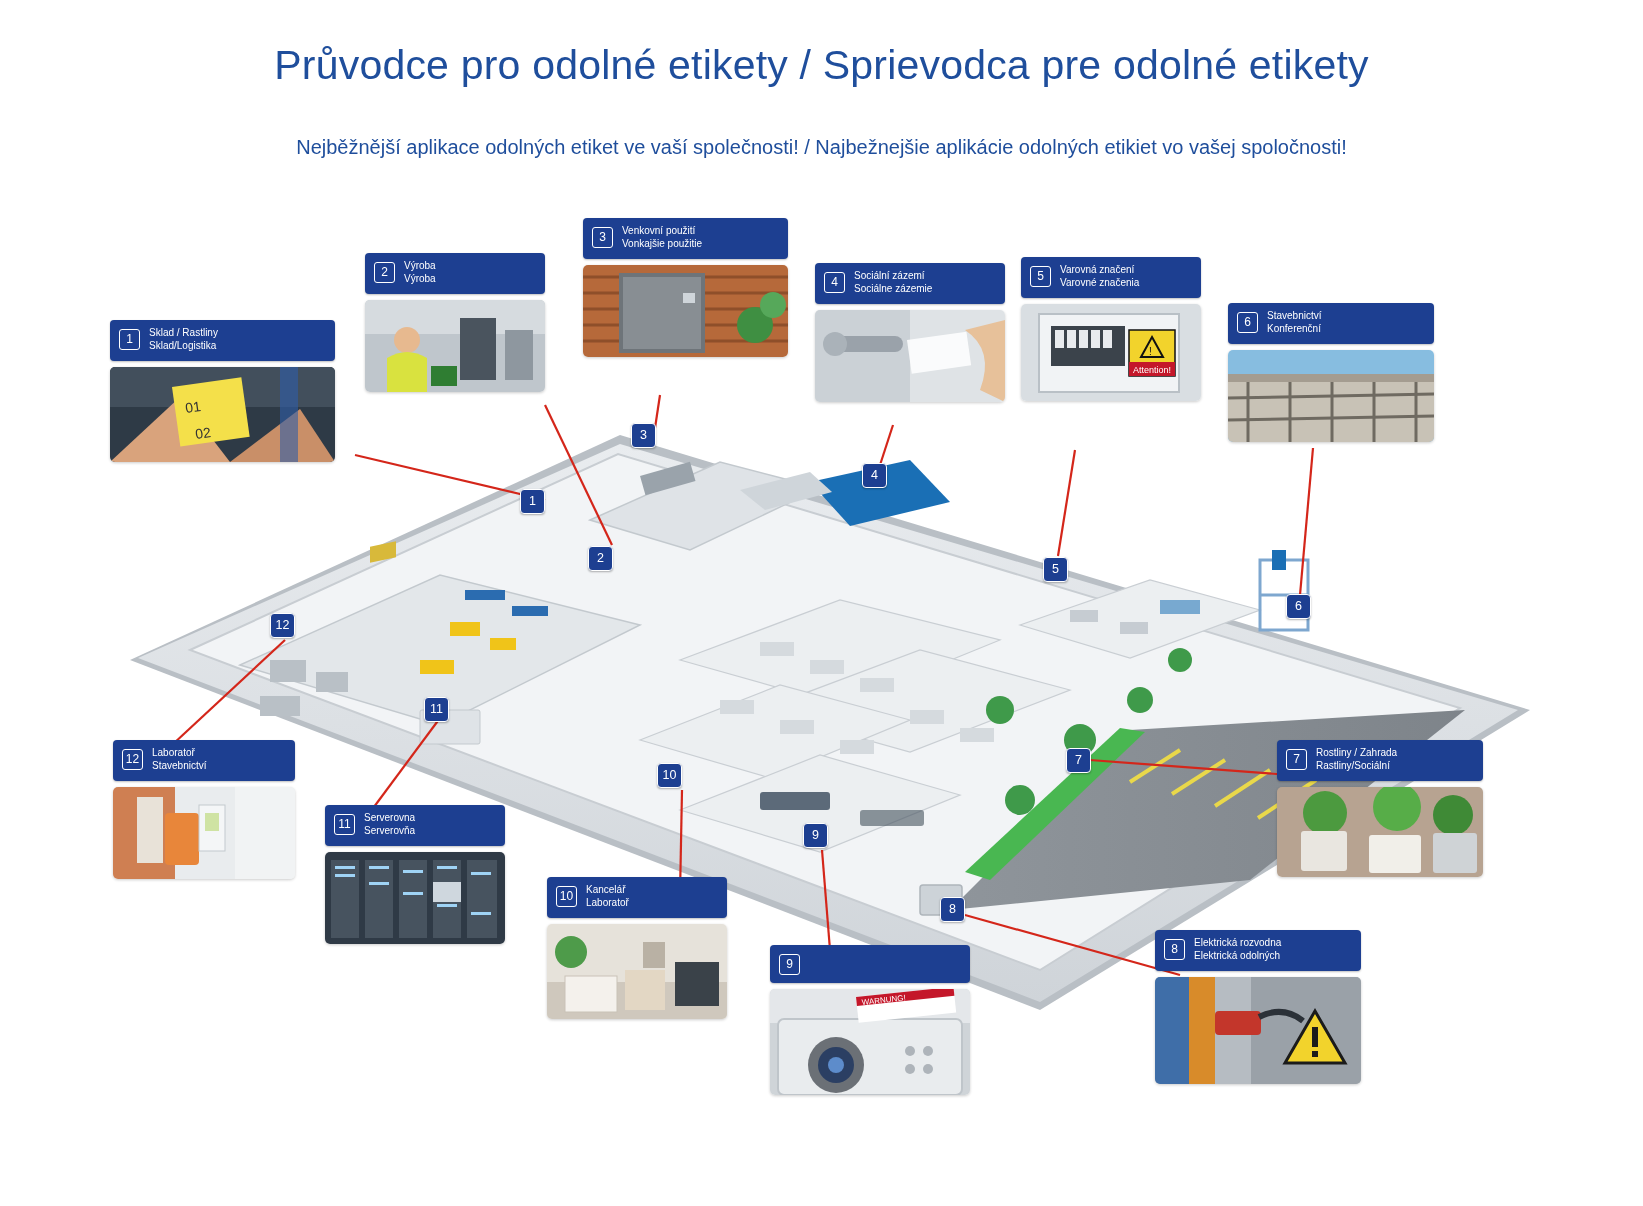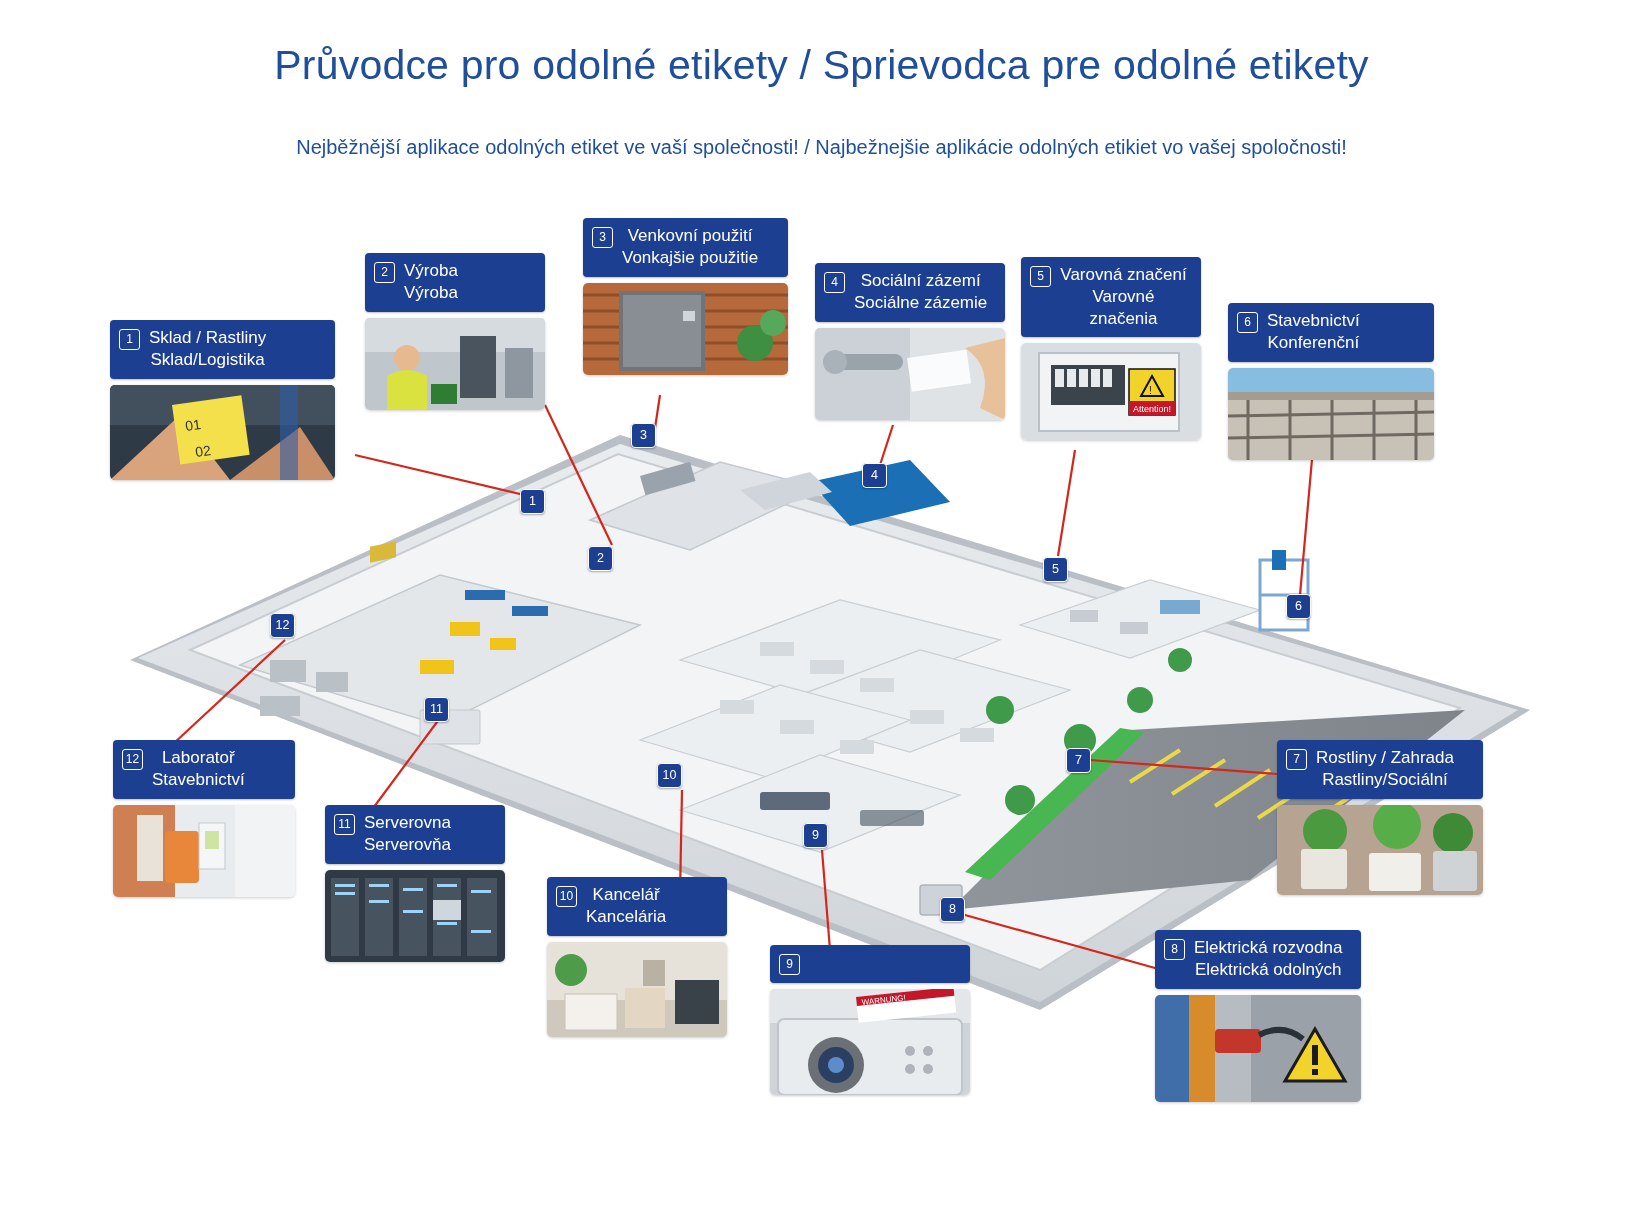--- a/index.html
+++ b/index.html
@@ -85,25 +85,24 @@
     border: 1px solid #ffffff;
     border-radius: 3px;
     font-size: 12px;
     line-height: 19px;
     text-align: center;
     color: #ffffff;
     background: #1d3f91;
     margin-top: 2px;
   }
   .callout-text {
-    font-size: 17px;
+    font-size: 10px;
     line-height: 1.28;
     white-space: pre-line;
     color: #ffffff;
-    text-align: center;
   }
   .callout-photo {
     margin-top: 6px;
     width: 100%;
     border-radius: 5px;
     overflow: hidden;
     position: relative;
     box-shadow: 0 1px 3px rgba(0,0,0,0.2);
   }
   .callout-photo svg { display: block; width: 100%; height: 100%; }
@@ -459,21 +458,21 @@
         <rect x="86" y="8" width="98" height="9" fill="#c4172a" transform="rotate(-6 86 8)"></rect>
         <text x="92" y="16" font-size="8" font-family="Liberation Sans, sans-serif" fill="#ffffff" transform="rotate(-6 92 16)">WARNUNG!</text>
       </svg>
     </div>
   </div>
 
   <div class="callout" style="left:547px; top:877px; width:180px;">
     <div class="callout-label">
       <span class="callout-num">10</span>
       <span class="callout-text">Kancelář
-Kancelária</span>
+Laboratoř</span>
     </div>
     <div class="callout-photo" style="height:95px;">
       <svg viewBox="0 0 180 95" preserveAspectRatio="none">
         <rect width="180" height="95" fill="#e6e2da"></rect>
         <rect x="0" y="58" width="180" height="37" fill="#cfc8bd"></rect>
         <rect x="18" y="52" width="52" height="36" fill="#f4f1ec" stroke="#c9c2b7"></rect>
         <rect x="78" y="46" width="40" height="40" fill="#e3d7c4"></rect>
         <rect x="128" y="38" width="44" height="44" fill="#3a4249"></rect>
         <circle cx="24" cy="28" r="16" fill="#4e9b4a"></circle>
         <rect x="96" y="18" width="22" height="26" fill="#b9b1a4"></rect>

